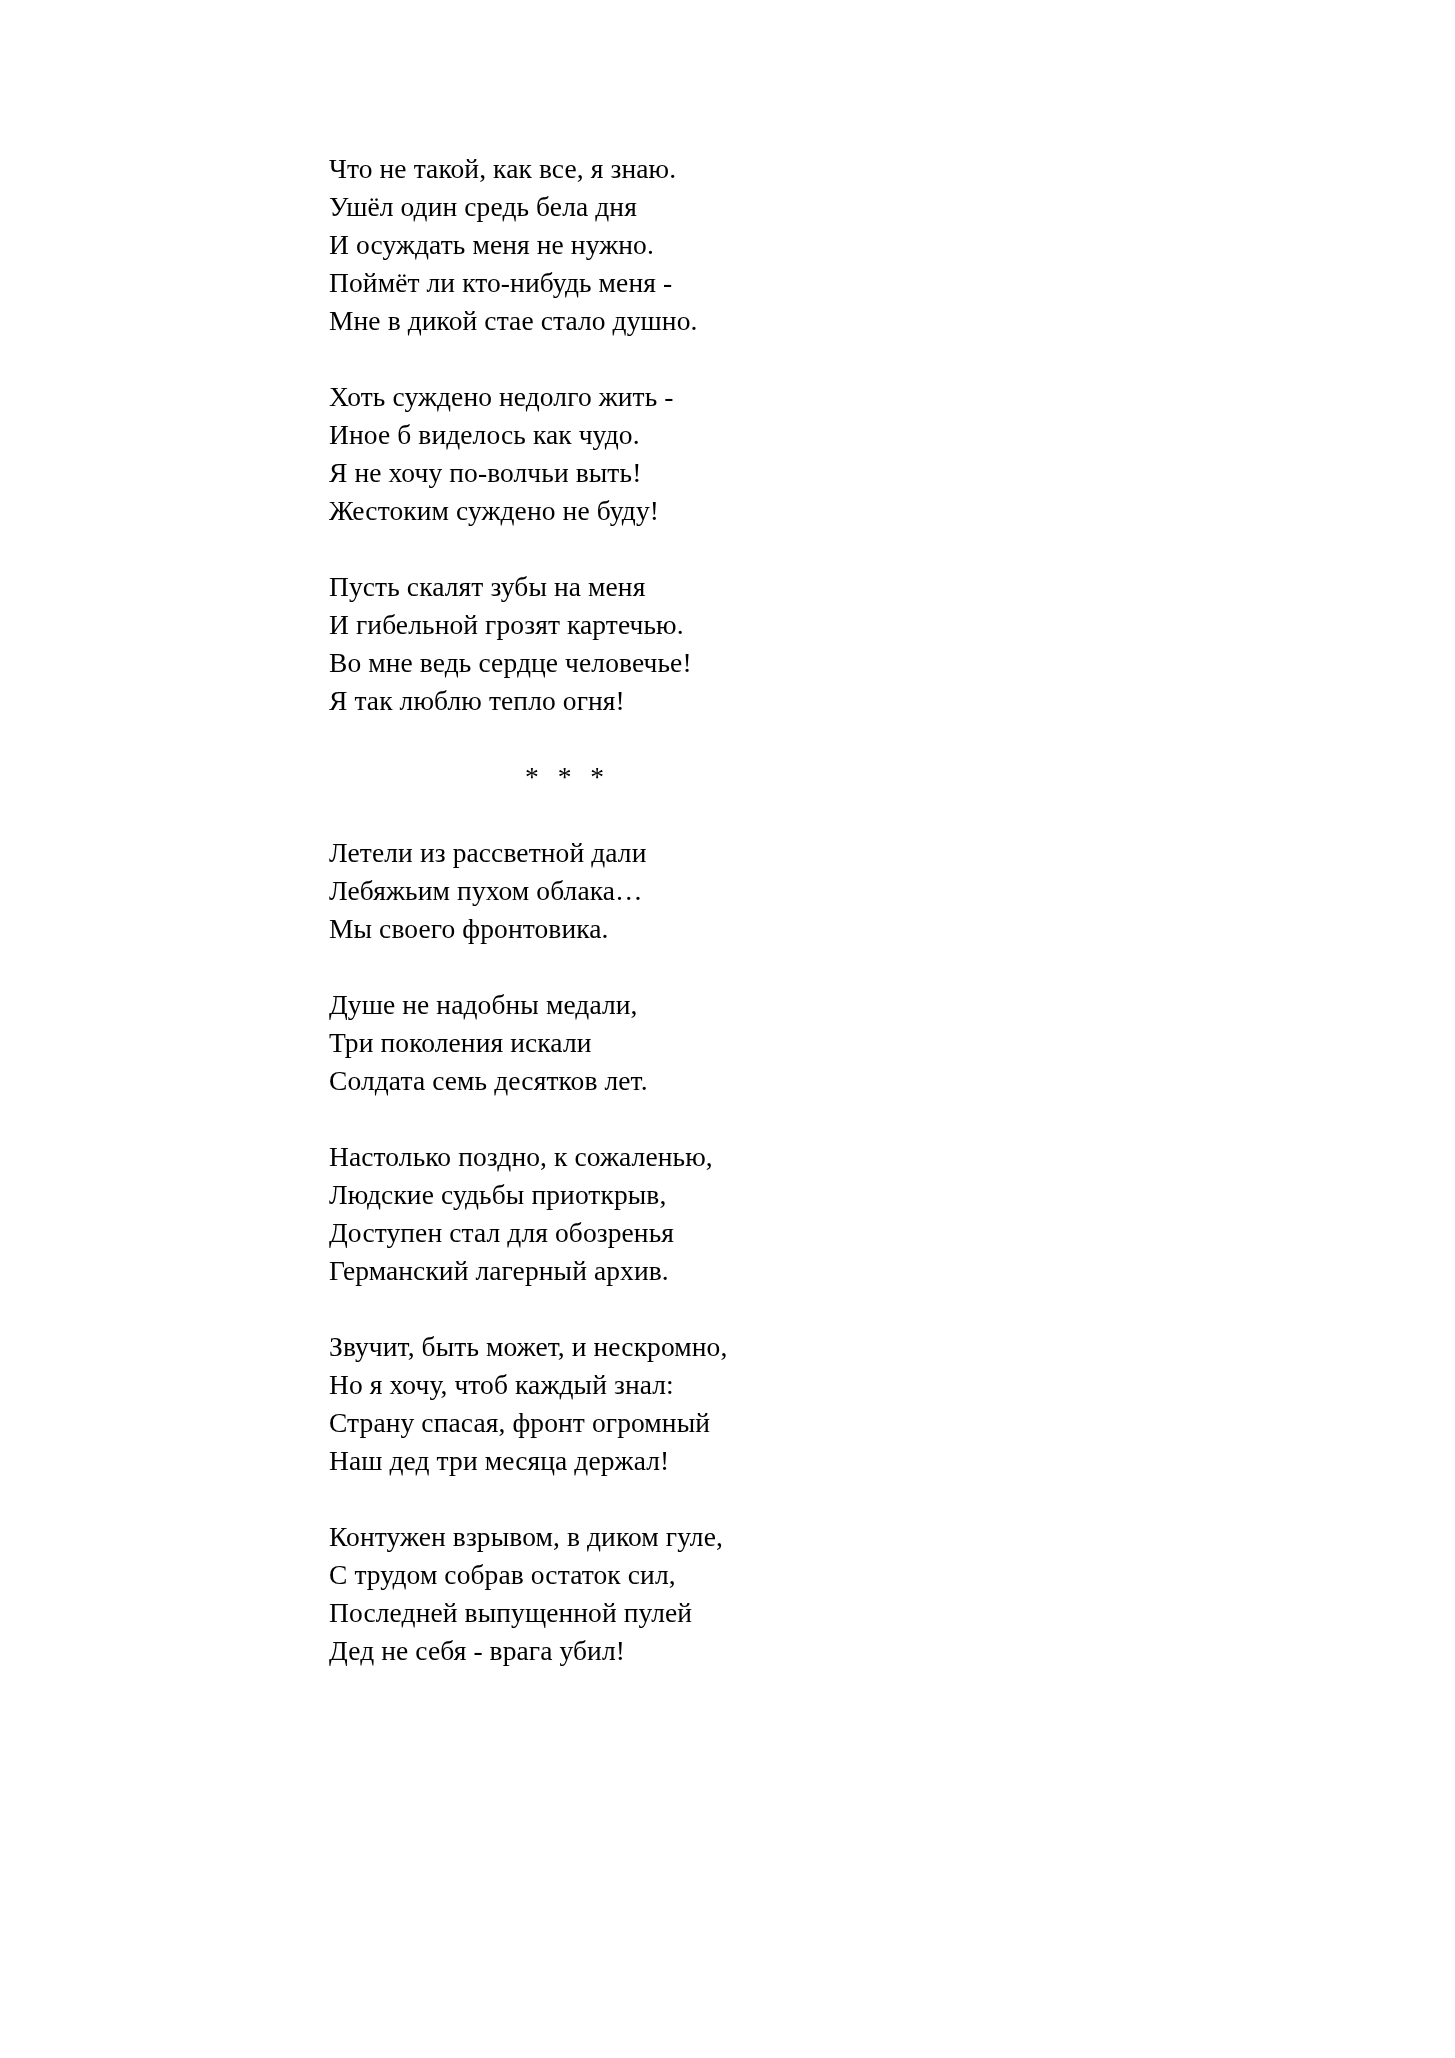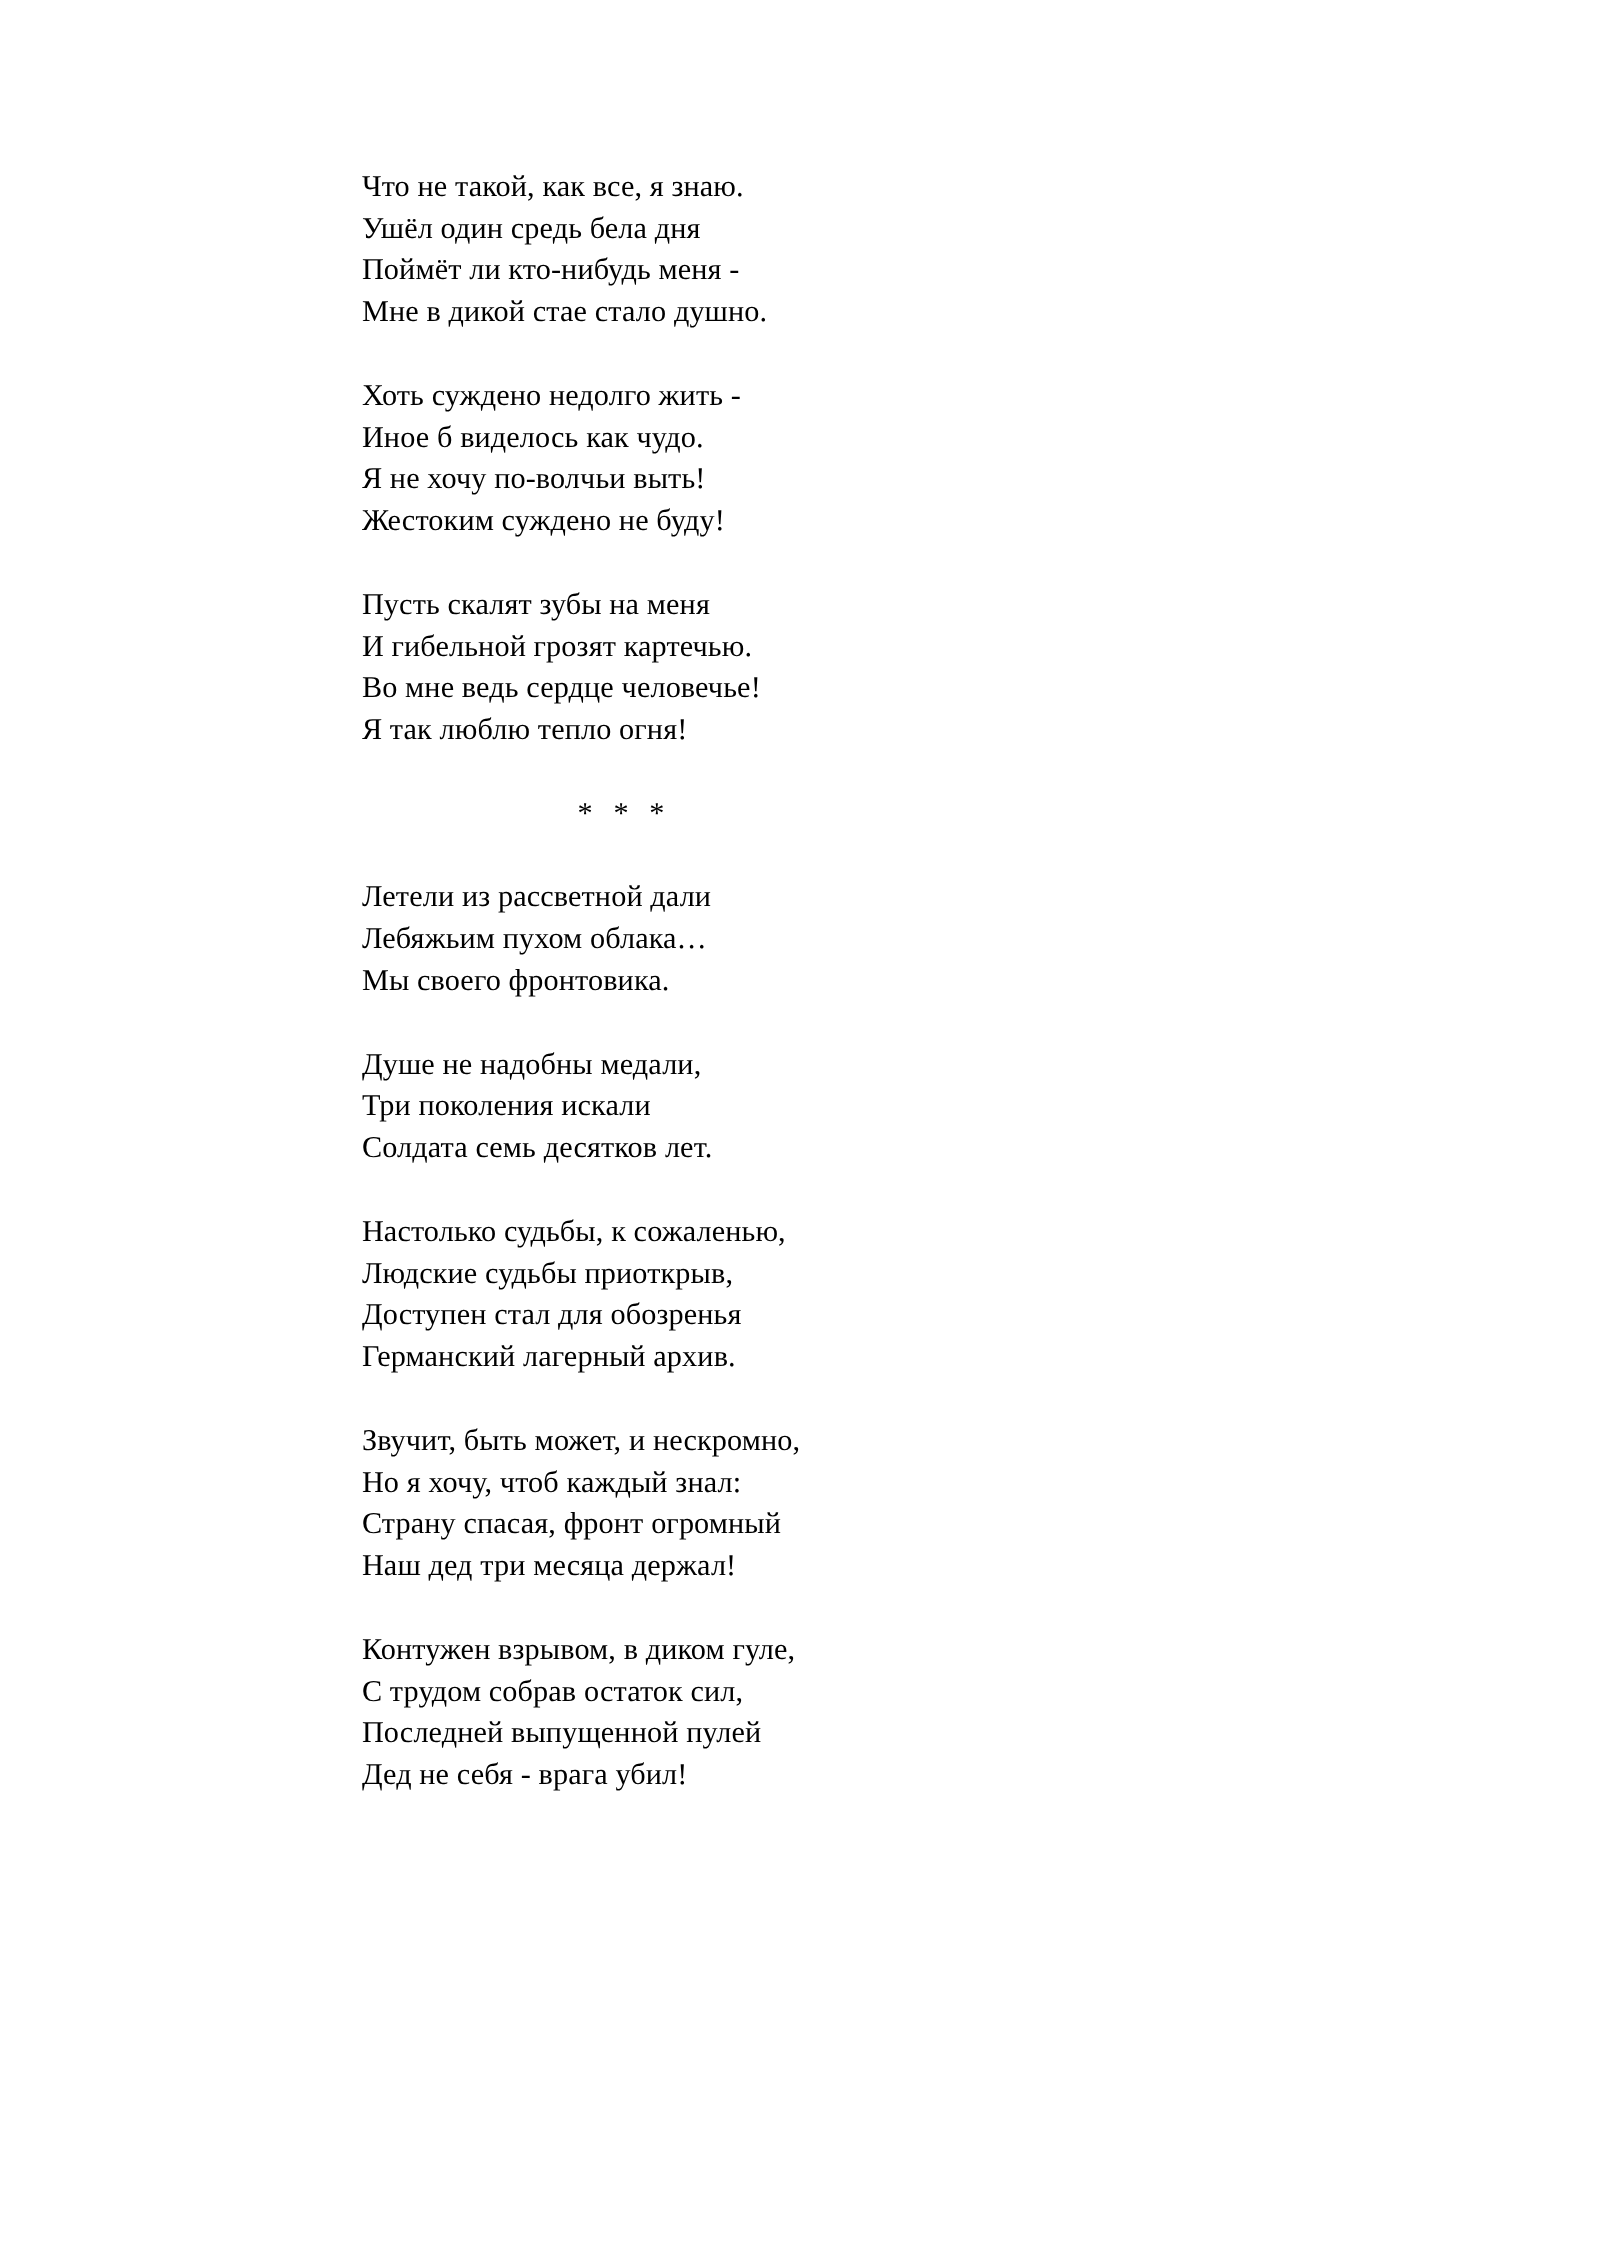--- a/index.html
+++ b/index.html
@@ -47,20 +47,21 @@
   }
 </style>
 </head>
 <body>
 
 <div class="page">
   <div class="text-block" id="poem-body">
       <div class="stanza">
         <div class="line">Что не такой, как все, я знаю.</div>
         <div class="line">Ушёл один средь бела дня</div>
+        <div class="line">И осуждать меня не нужно.</div>
         <div class="line">Поймёт ли кто-нибудь меня -</div>
         <div class="line">Мне в дикой стае стало душно.</div>
       </div>
       <div class="stanza">
         <div class="line">Хоть суждено недолго жить -</div>
         <div class="line">Иное б виделось как чудо.</div>
         <div class="line">Я не хочу по-волчьи выть!</div>
         <div class="line">Жестоким суждено не буду!</div>
       </div>
       <div class="stanza">
@@ -74,21 +75,21 @@
         <div class="line">Летели из рассветной дали</div>
         <div class="line">Лебяжьим пухом облака…</div>
         <div class="line">Мы своего фронтовика.</div>
       </div>
       <div class="stanza">
         <div class="line">Душе не надобны медали,</div>
         <div class="line">Три поколения искали</div>
         <div class="line">Солдата семь десятков лет.</div>
       </div>
       <div class="stanza">
-        <div class="line">Настолько судьбы, к сожаленью,</div>
+        <div class="line">Настолько поздно, к сожаленью,</div>
         <div class="line">Людские судьбы приоткрыв,</div>
         <div class="line">Доступен стал для обозренья</div>
         <div class="line">Германский лагерный архив.</div>
       </div>
       <div class="stanza">
         <div class="line">Звучит, быть может, и нескромно,</div>
         <div class="line">Но я хочу, чтоб каждый знал:</div>
         <div class="line">Страну спасая, фронт огромный</div>
         <div class="line">Наш дед три месяца держал!</div>
       </div>

